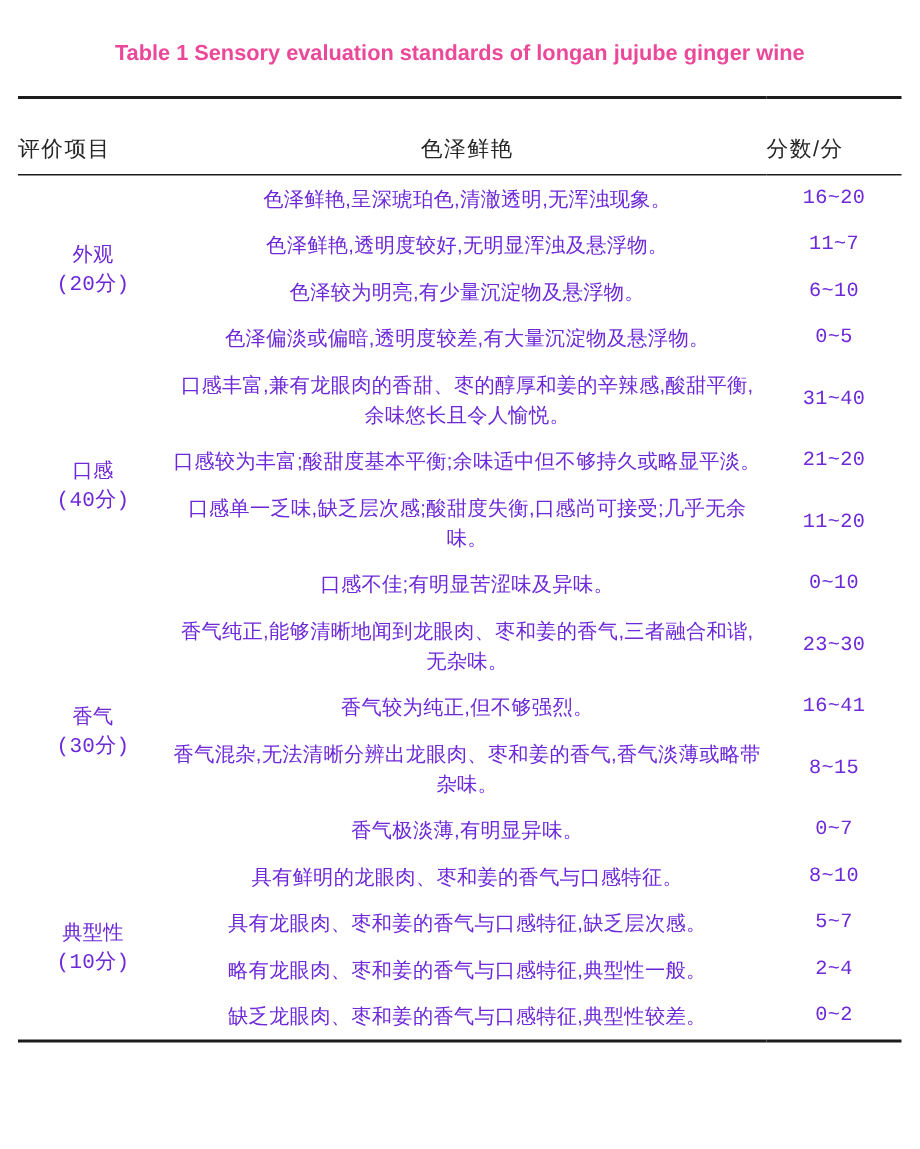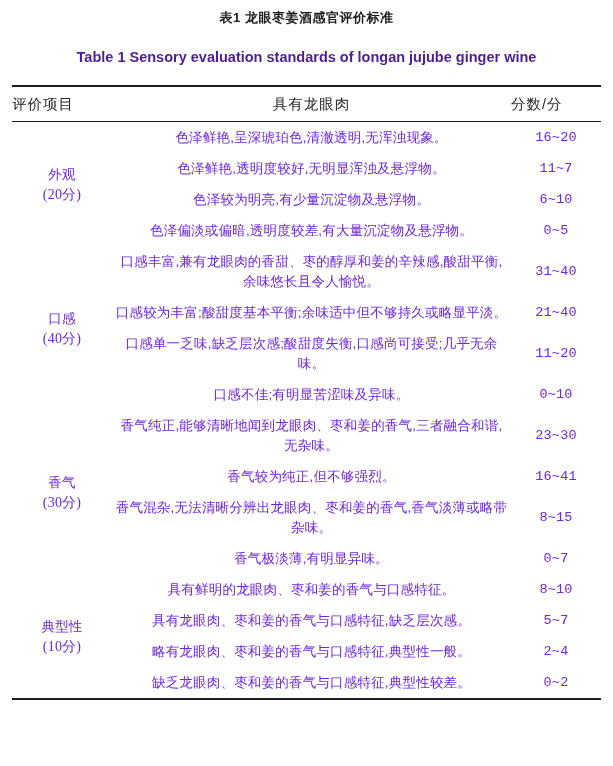--- a/index.html
+++ b/index.html
@@ -26,36 +26,36 @@
     margin-top: 3px;
     letter-spacing: 0.5px;
     color: #1e1e1e;
   }
   .caption-en {
     text-align: center;
     font-weight: bold;
     font-size: 14.5px;
     line-height: 20px;
     margin-top: 20px;
-    color: #4c1d95;
+    color: #ec4899;
   }
   table.eval {
     width: 589px;
     margin-top: 18px;
     border-collapse: collapse;
     border-top: 2.5px solid #1c1c1c;
     border-bottom: 2.5px solid #1c1c1c;
   }
   table.eval thead tr {
     border-bottom: 1.5px solid #1c1c1c;
   }
   table.eval th {
     font-weight: normal;
     font-size: 14.5px;
-    padding: 8px 0 7px 0;
+    padding: 24px 0 7px 0;
     color: #262626;
     letter-spacing: 1px;
   }
   th.col-item   { text-align: left; padding-left: 13px; width: 100px; }
   th.col-criteria { text-align: center; }
   th.col-score  { text-align: left; width: 90px; }
   table.eval td {
     font-size: 13.5px;
     line-height: 20px;
     text-align: center;
@@ -63,44 +63,43 @@
     padding: 6px 2px 5px 2px;
     color: #6d28d9;
     letter-spacing: 0.2px;
   }
   td.category {
     font-size: 14px;
     line-height: 19px;
     padding: 0 0 0 2px;
   }
   td.category .cat-weight {
-    font-family: Liberation Serif, serif;
+    font-family: Liberation Mono, monospace;
     font-size: 14px;
   }
   td.score {
     font-family: Liberation Mono, monospace;
     font-size: 15px;
     letter-spacing: 0.3px;
     white-space: nowrap;
   }
   td.criteria { max-width: 399px; }
 </style>
 </head>
 <body>
 
 <div class="page">
 
-  <div class="caption-zh">表1 龙眼枣姜酒感官评价标准</div>
   <div class="caption-en">Table 1 Sensory evaluation standards of longan jujube ginger wine</div>
 
   <table class="eval">
     <thead>
       <tr>
         <th class="col-item">评价项目</th>
-        <th class="col-criteria">具有龙眼肉</th>
+        <th class="col-criteria">色泽鲜艳</th>
         <th class="col-score">分数/分</th>
       </tr>
     </thead>
     <tbody>
 
       <tr>
         <td class="category" rowspan="4">
           <div>外观</div>
           <div class="cat-weight">(20分)</div>
         </td>
@@ -123,21 +122,21 @@
       <tr>
         <td class="category" rowspan="4">
           <div>口感</div>
           <div class="cat-weight">(40分)</div>
         </td>
         <td class="criteria">口感丰富,兼有龙眼肉的香甜、枣的醇厚和姜的辛辣感,酸甜平衡,余味悠长且令人愉悦。</td>
         <td class="score">31~40</td>
       </tr>
       <tr>
         <td class="criteria">口感较为丰富;酸甜度基本平衡;余味适中但不够持久或略显平淡。</td>
-        <td class="score">21~40</td>
+        <td class="score">21~20</td>
       </tr>
       <tr>
         <td class="criteria">口感单一乏味,缺乏层次感;酸甜度失衡,口感尚可接受;几乎无余味。</td>
         <td class="score">11~20</td>
       </tr>
       <tr>
         <td class="criteria">口感不佳;有明显苦涩味及异味。</td>
         <td class="score">0~10</td>
       </tr>
 

